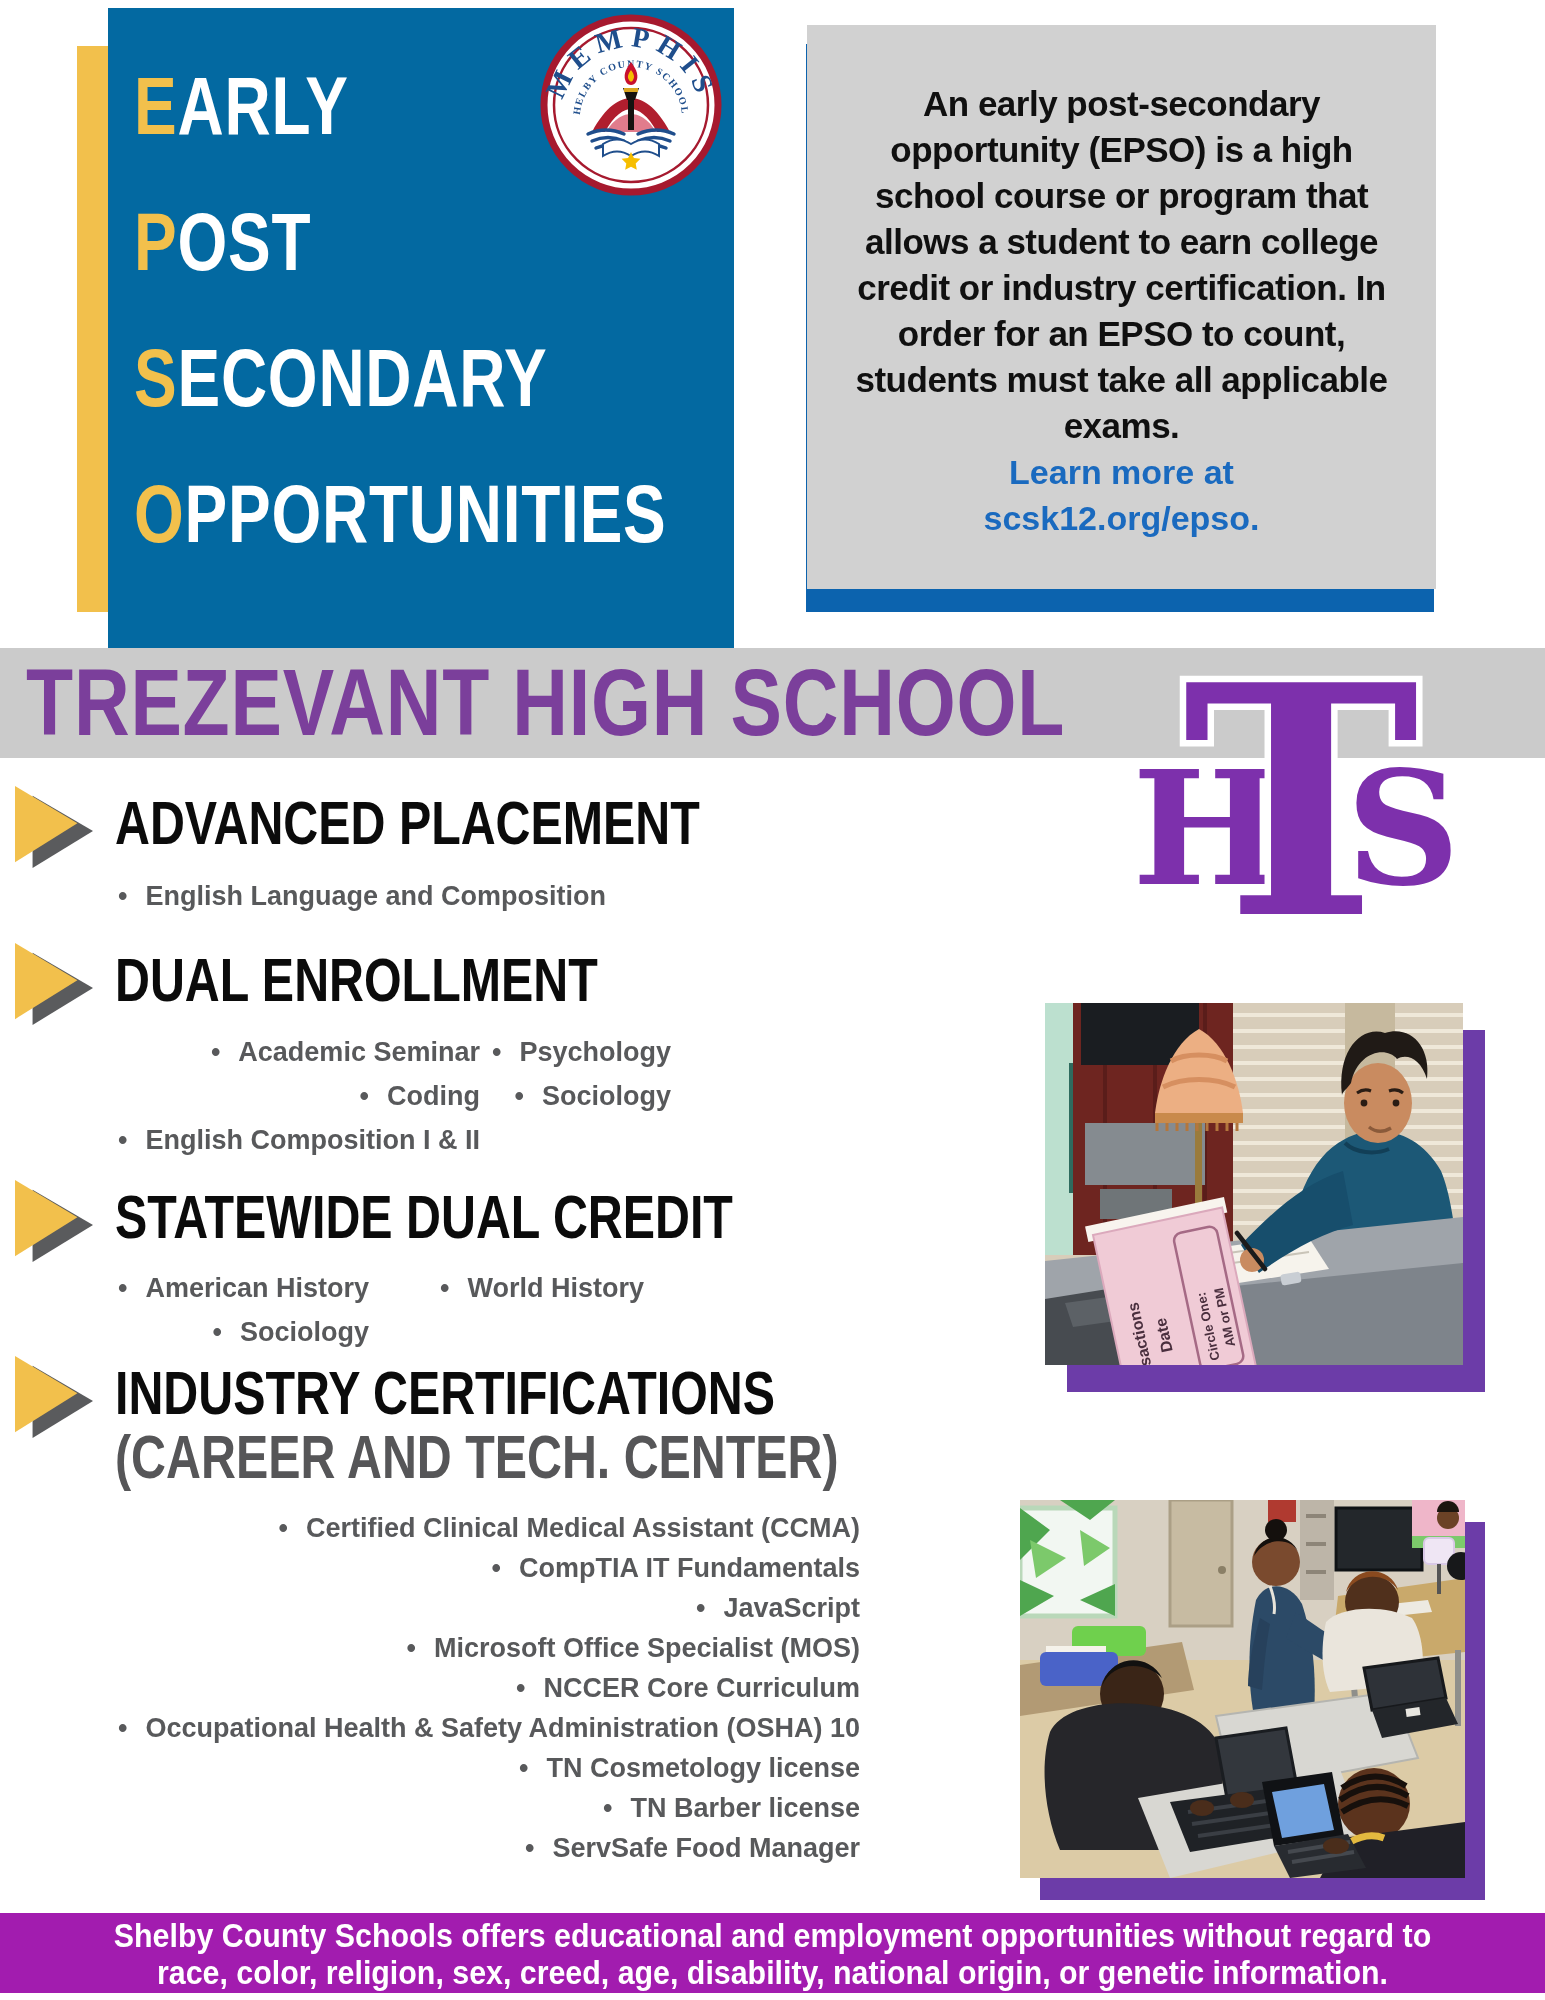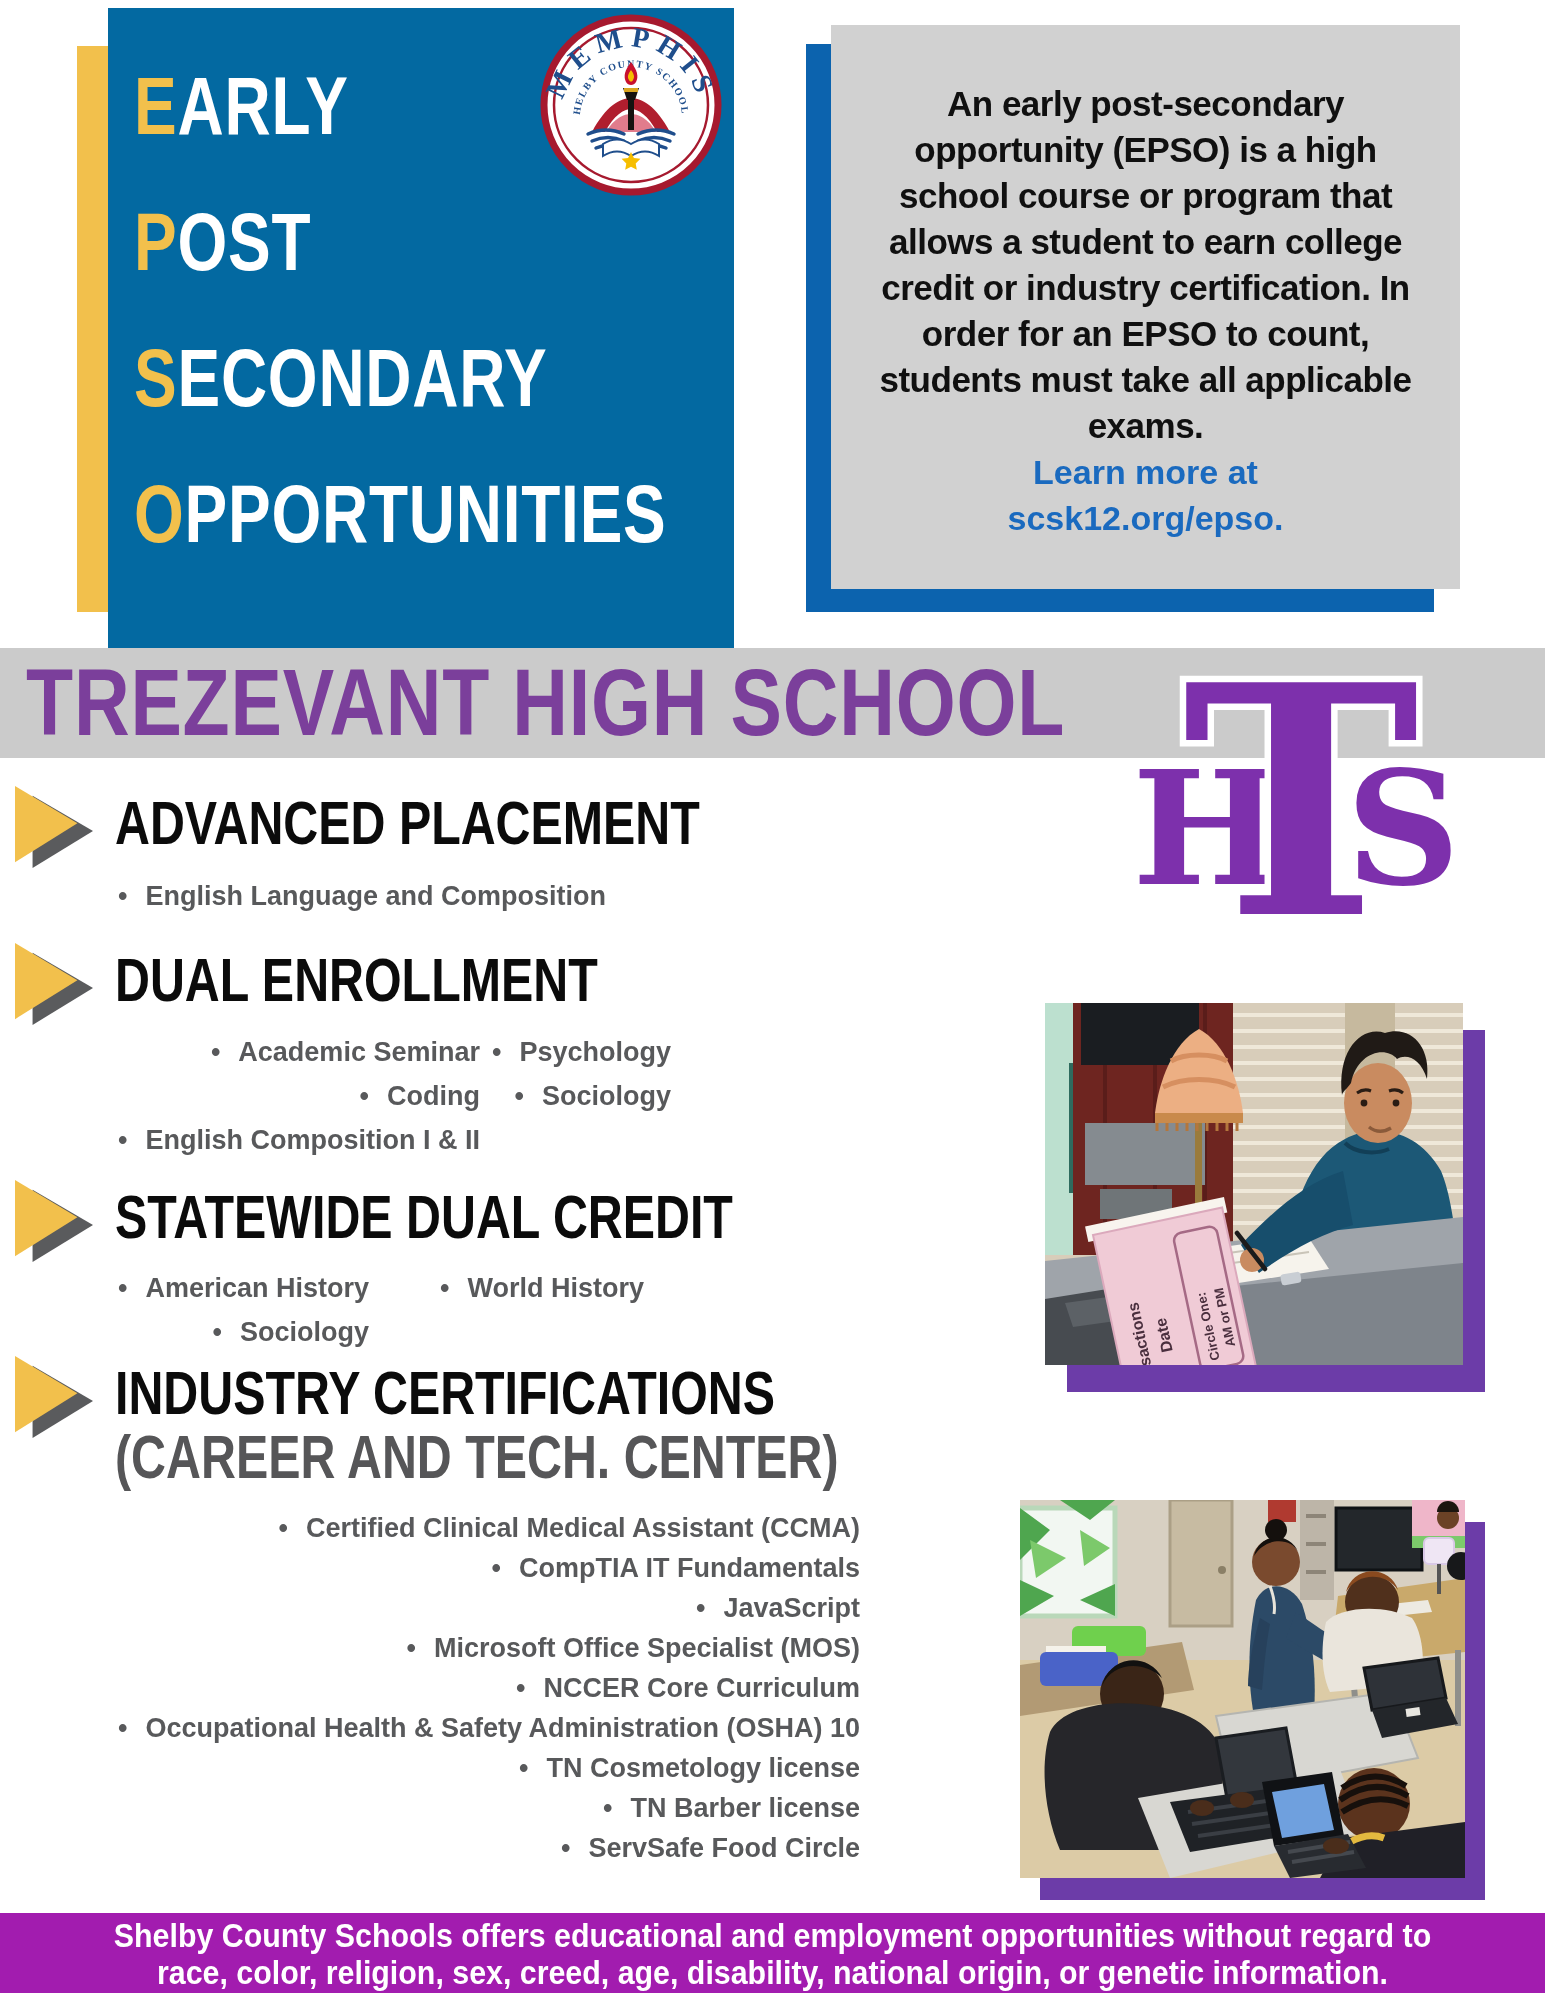--- a/index.html
+++ b/index.html
@@ -12,21 +12,21 @@
   .epso-box{left:108px;top:8px;width:626px;height:718px;background:#0369a1;}
   .epso-lines{position:absolute;left:26px;top:30px;}
   .epso-line{height:136px;display:flex;align-items:center;}
   .cond{display:inline-block;transform:scaleX(.78);transform-origin:0 50%;white-space:nowrap;}
   .epso-line .cond{font-size:82px;font-weight:bold;color:#ffffff;letter-spacing:1px;}
   .epso-line .init{color:#F2C04C;}
   .district-logo{left:432px;top:6px;width:182px;height:182px;}
 
   
   .blue-back{left:806px;top:44px;width:628px;height:568px;background:#0C63AE;}
-  .info-card{left:831px;top:25px;width:629px;height:564px;background:#D1D1D1;
+  .info-card{left:807px;top:25px;width:629px;height:564px;background:#D1D1D1;
              text-align:center;box-sizing:border-box;padding:56px 24px 0 24px;}
   .info-text{margin:0;font-size:35px;line-height:46px;font-weight:bold;color:#101010;letter-spacing:-0.5px;}
   .info-link{margin:0;font-size:34px;line-height:46px;font-weight:bold;color:#1A6ABF;}
 
   
   .banner{left:0;top:648px;width:1545px;height:110px;background:#CBCBCB;}
   .banner-title{position:absolute;left:26px;top:0;height:110px;display:flex;align-items:center;}
   .banner-title .cond{transform:scaleX(.82);font-size:94px;font-weight:bold;color:#7B3F9B;letter-spacing:1px;}
   .ths-logo{left:1135px;top:652px;width:330px;height:305px;z-index:5;}
 
@@ -182,21 +182,21 @@
     <div class="subtitle"><span class="cond">(CAREER AND TECH. CENTER)</span></div>
     <ul class="bullets dense" style="left:118px;top:150px">
         <li>Certified Clinical Medical Assistant (CCMA)</li>
         <li>CompTIA IT Fundamentals</li>
         <li>JavaScript</li>
         <li>Microsoft Office Specialist (MOS)</li>
         <li>NCCER Core Curriculum</li>
         <li>Occupational Health &amp; Safety Administration (OSHA) 10</li>
         <li>TN Cosmetology license</li>
         <li>TN Barber license</li>
-        <li>ServSafe Food Circle</li>
+        <li>ServSafe Food Manager</li>
       </ul>
   </div>
 
   <div class="abs photo-shadow" style="left:1067px;top:1030px;width:418px;height:362px"></div>
   <div class="abs photo" style="left:1045px;top:1003px;width:418px;height:362px">
     <svg width="418" height="362" viewBox="0 0 418 362">
       <defs>
         <pattern id="blinds" width="12" height="16" patternUnits="userSpaceOnUse">
           <rect width="12" height="16" fill="#D8CDBA"></rect>
           <rect y="10" width="12" height="4" fill="#EFE8D9"></rect>

